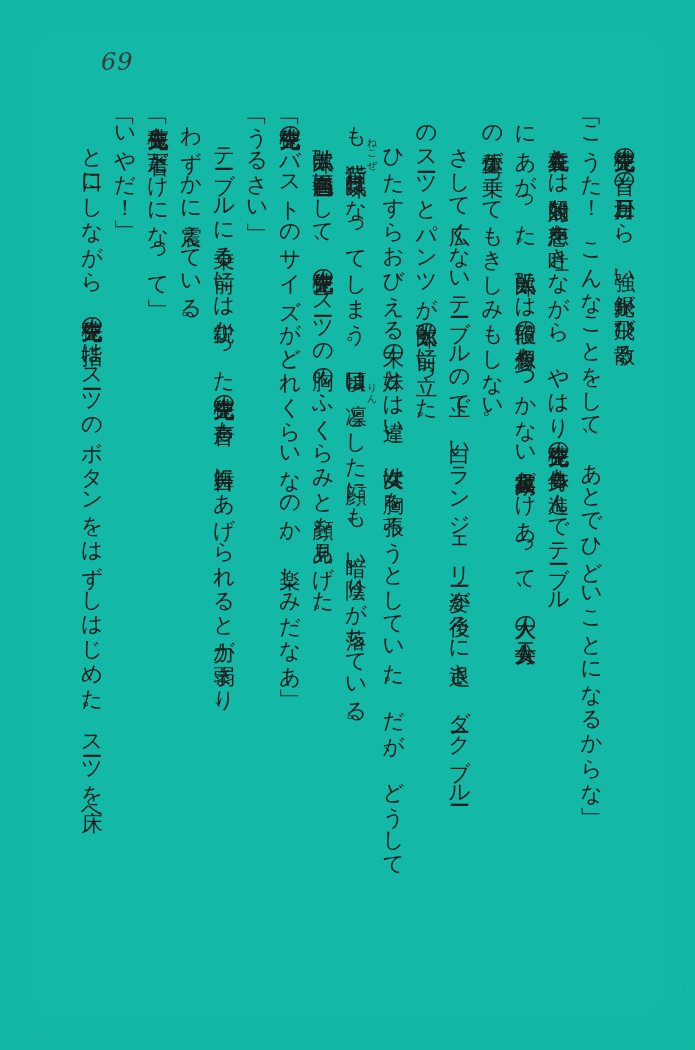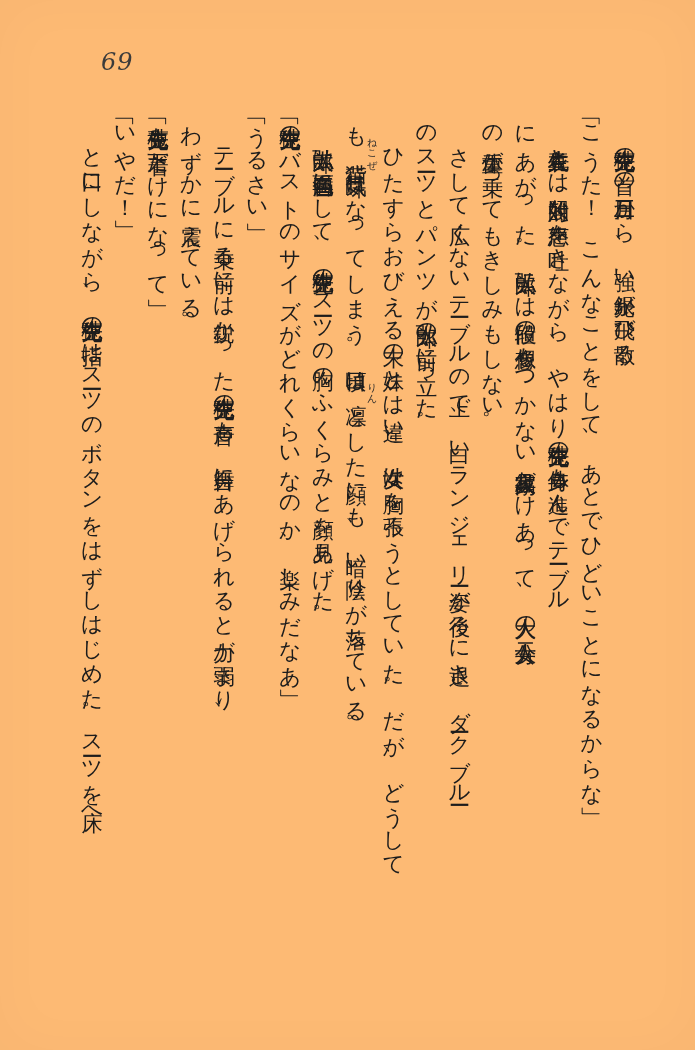--- a/index.html
+++ b/index.html
@@ -10,21 +10,21 @@
     overflow: hidden;
   }
   body {
     background: #ffffff;
     font-family: "DejaVu Serif", "Liberation Serif", serif;
   }
   .page {
     position: relative;
     width: 695px;
     height: 1050px;
-    background: #fdba74;
+    background: #14b8a6;
     box-shadow: inset 0 0 60px rgba(0,0,0,0.025);
   }
   .page-number {
     position: absolute;
     left: 101px;
     top: 48px;
     font-family: "DejaVu Serif", "Liberation Serif", serif;
     font-style: italic;
     font-size: 24px;
     color: #3b3b3b;

